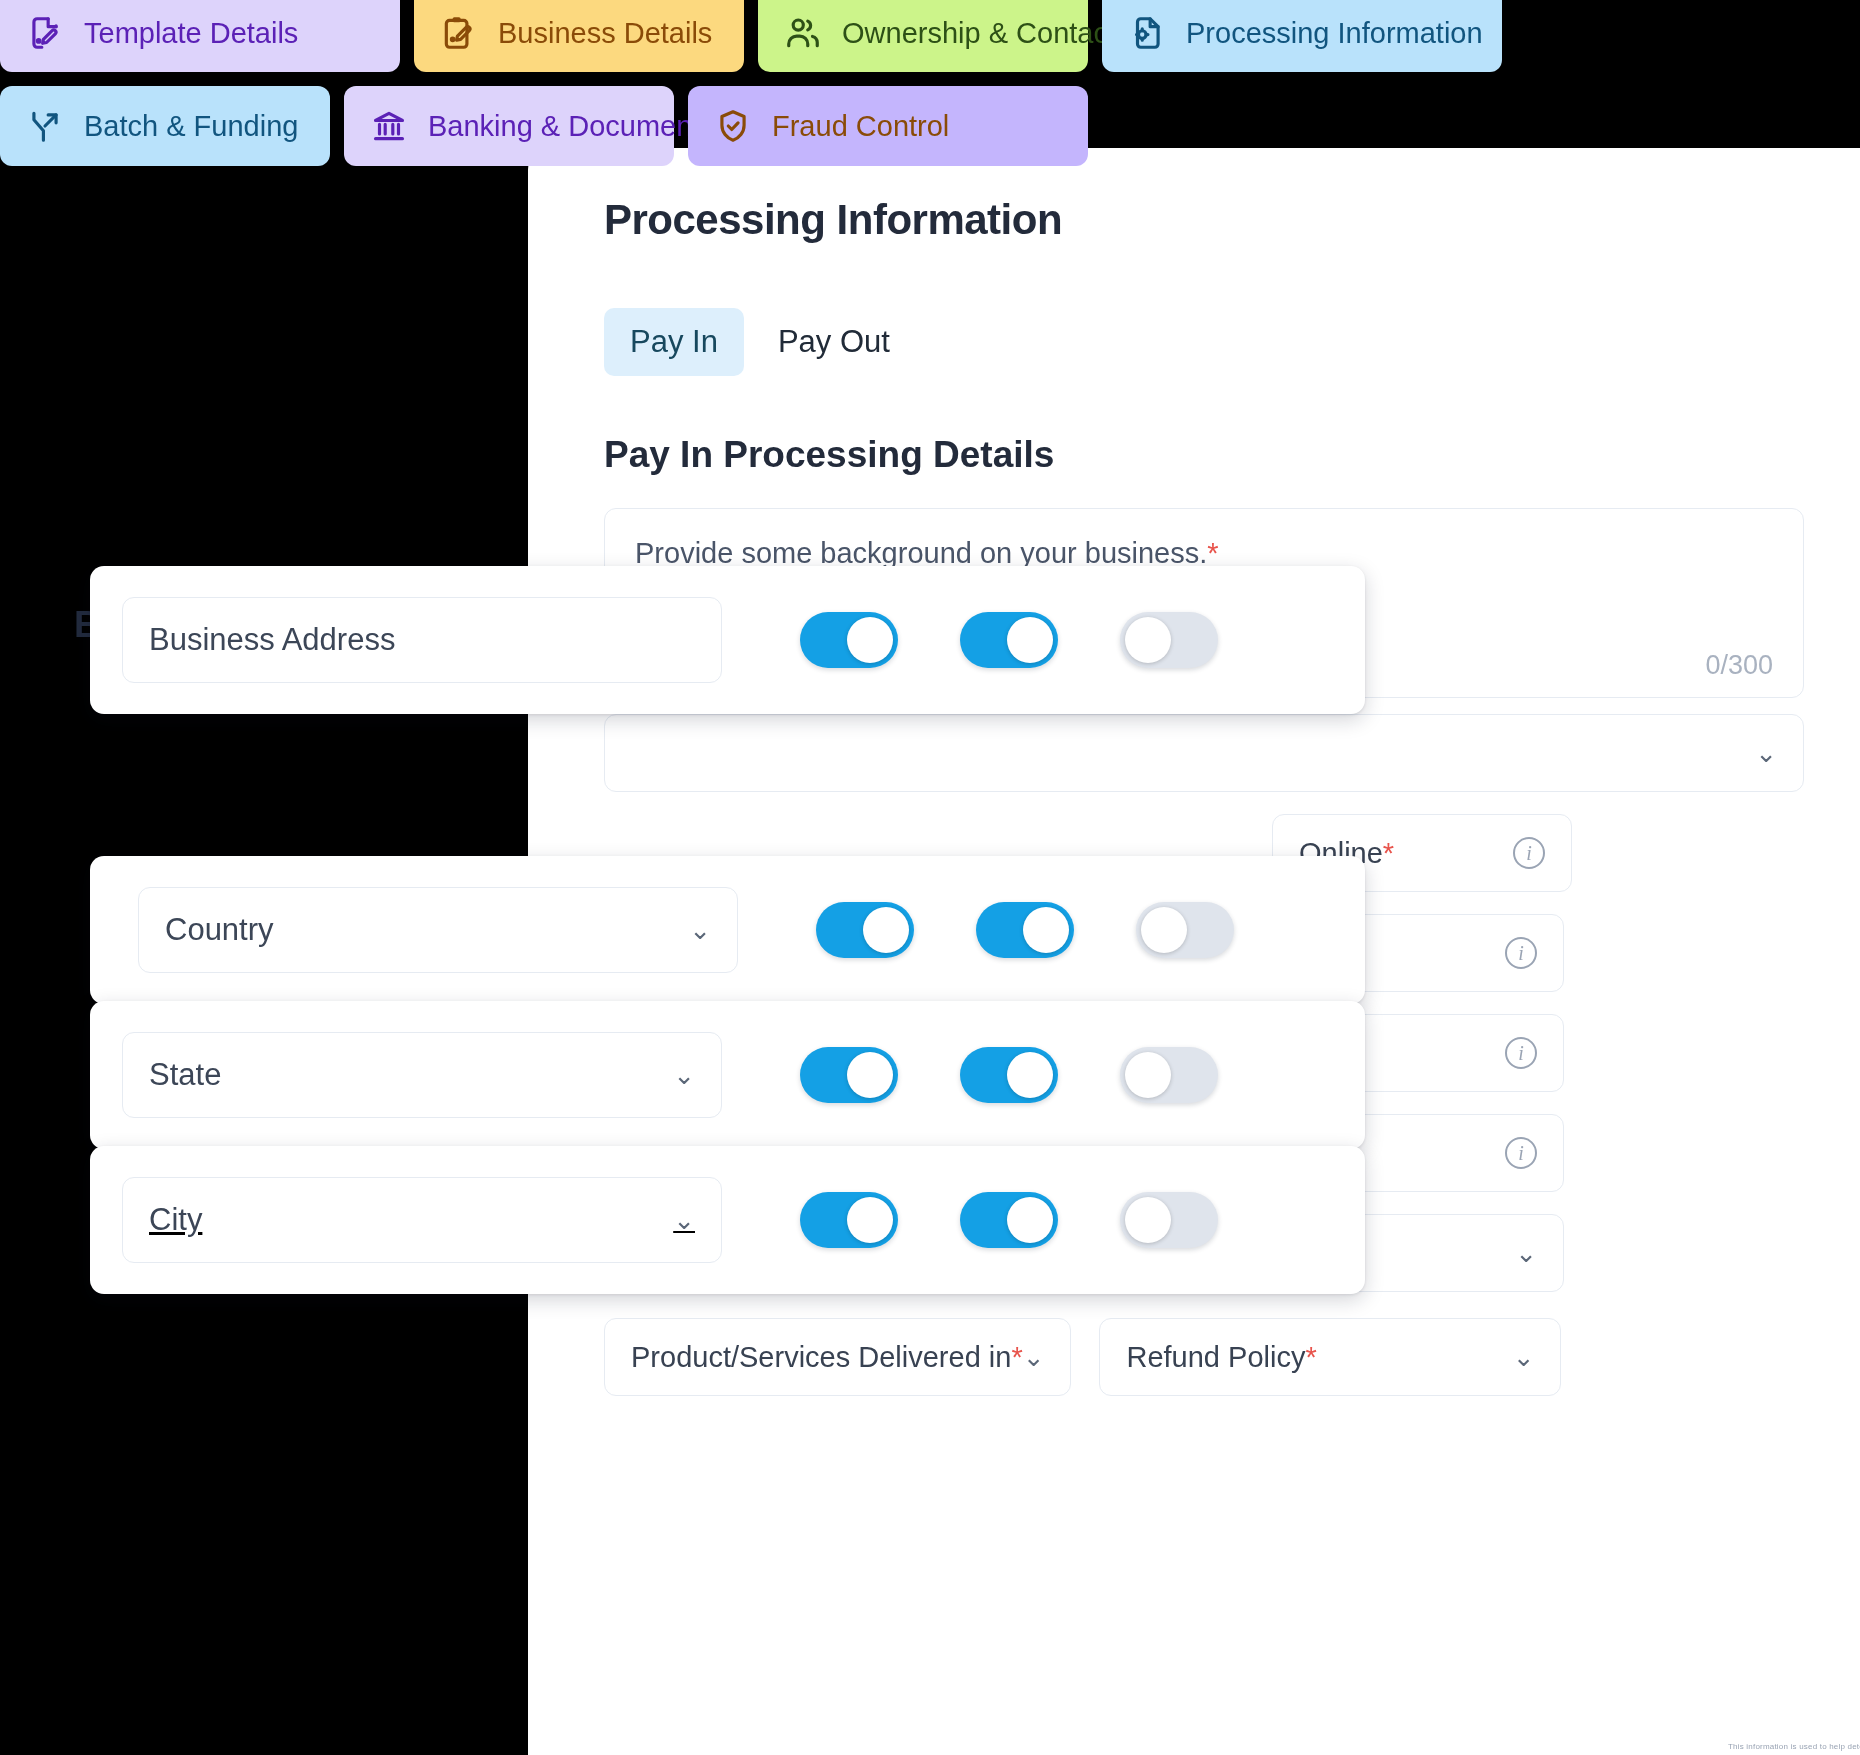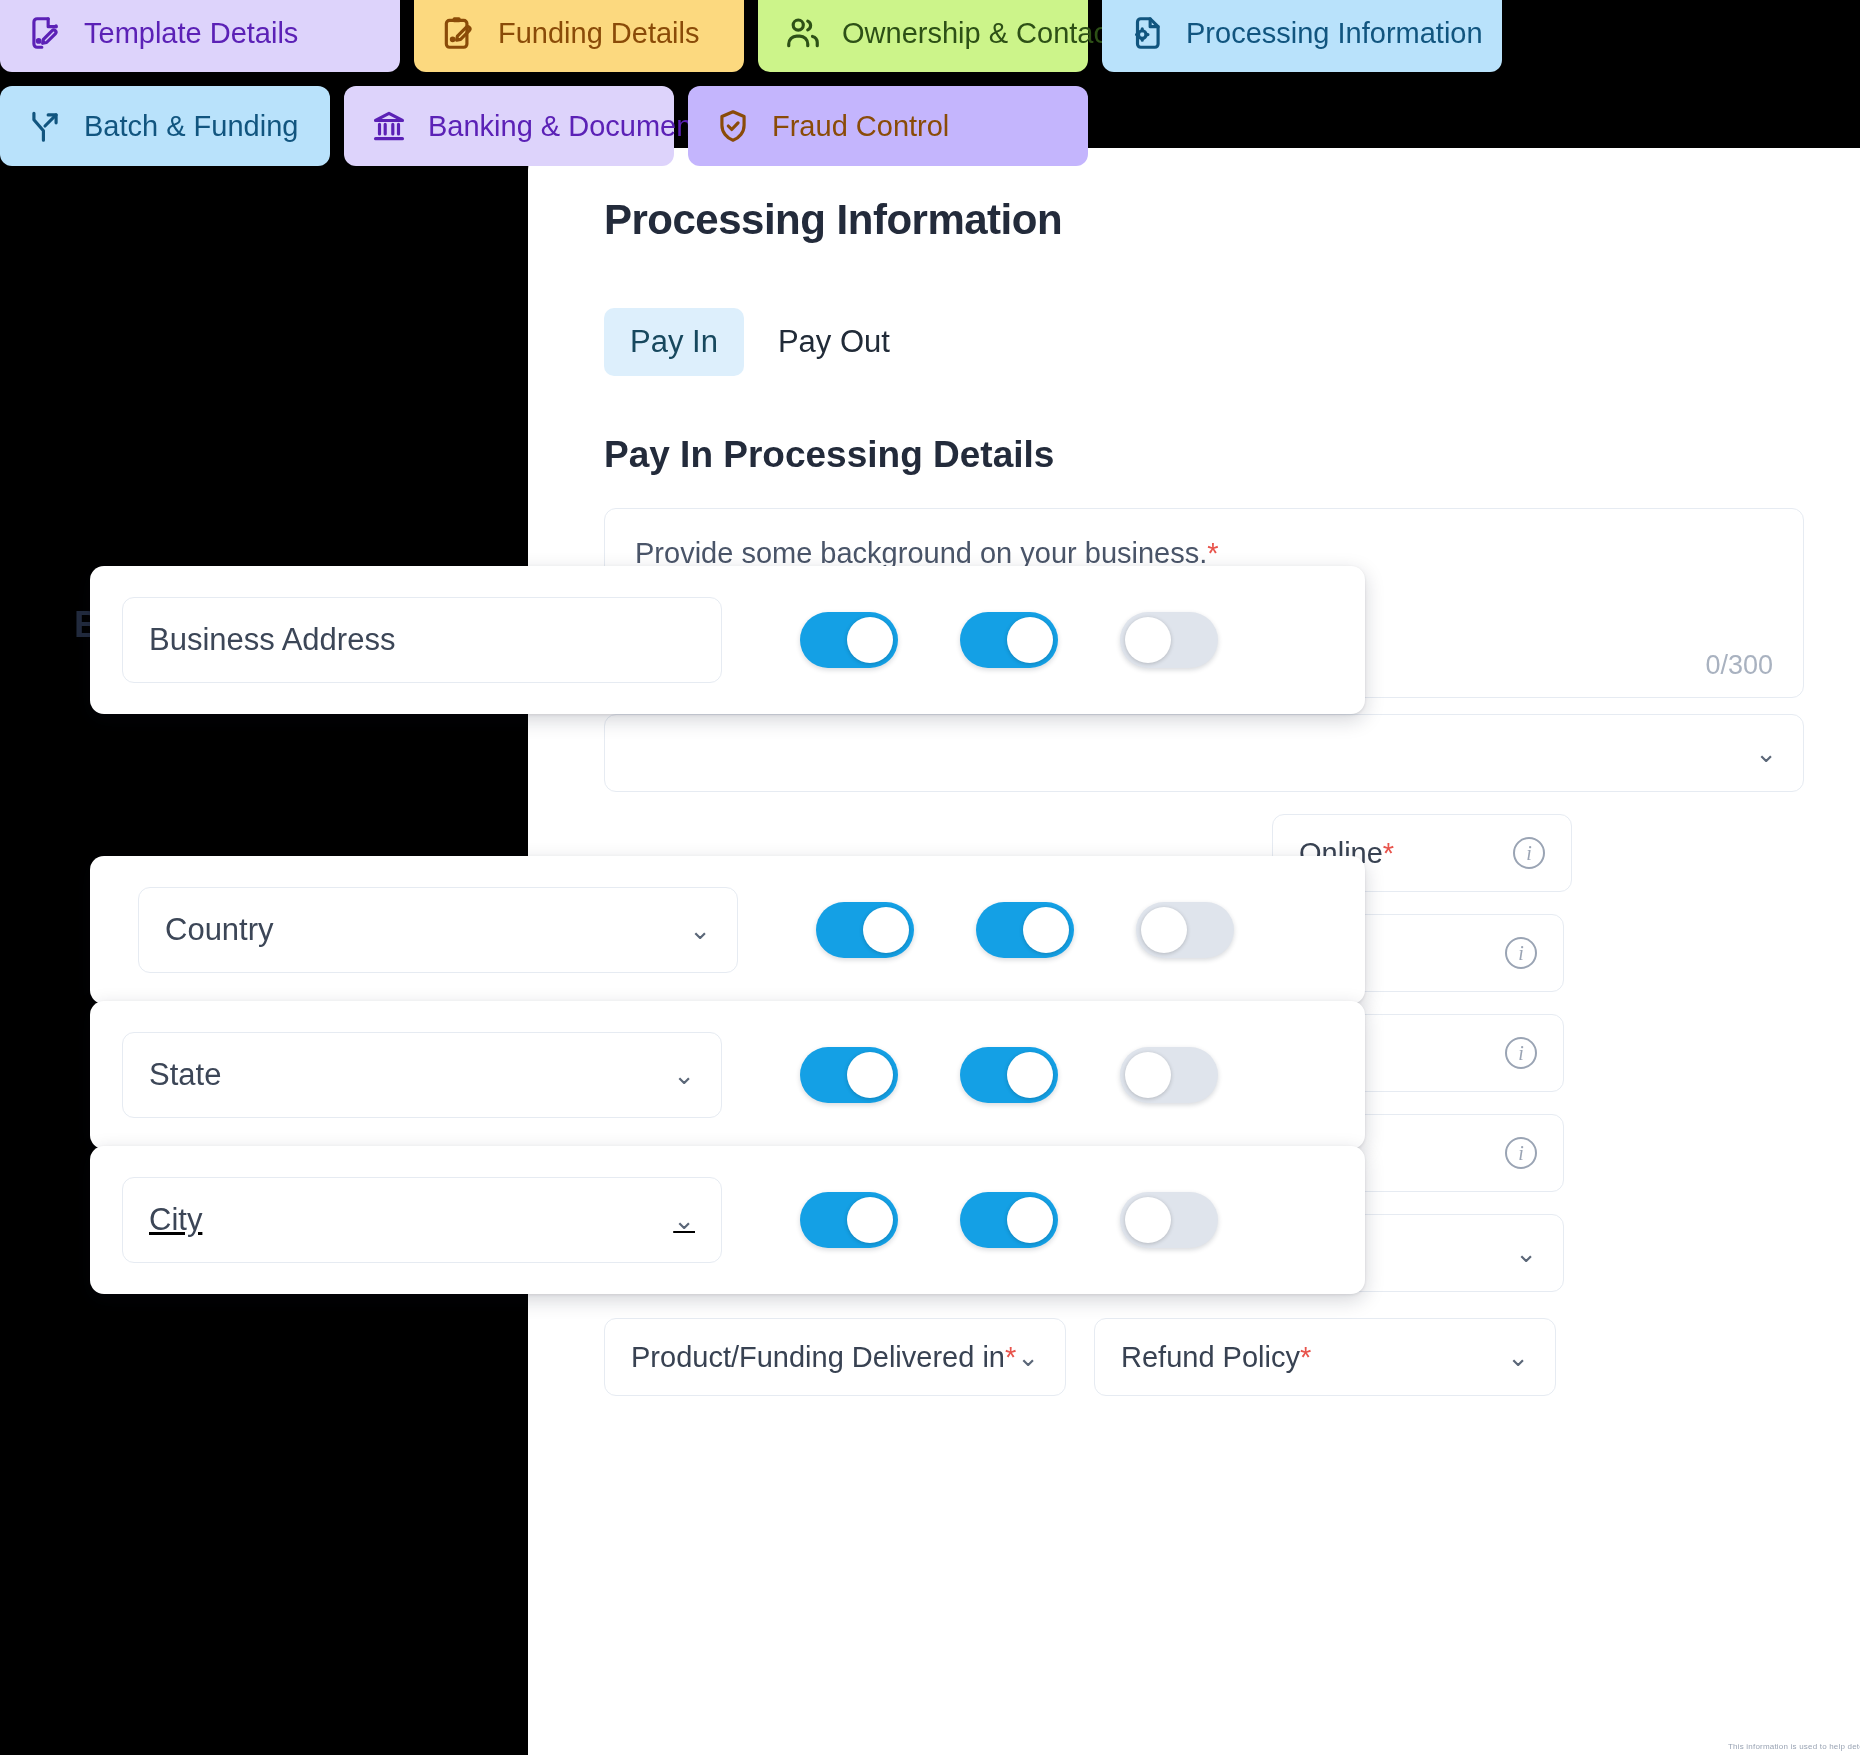--- a/index.html
+++ b/index.html
@@ -200,21 +200,21 @@
 
         <div class="frow">
           <div class="field" style="flex:0 0 960px;">
             <span class="lbl"><span>Charged in</span><span class="req">*</span></span>
             <span class="caret">⌄</span>
           </div>
         </div>
 
         <div class="frow" style="margin-top:26px;">
           <div class="field" style="flex:0 0 462px;">
-            <span class="lbl"><span>Product/Funding Delivered in</span><span class="req">*</span></span>
+            <span class="lbl"><span>Product/Services Delivered in</span><span class="req">*</span></span>
             <span class="caret">⌄</span>
           </div>
           <div class="field" style="flex:0 0 462px;">
             <span class="lbl"><span>Refund Policy</span><span class="req">*</span></span>
             <span class="caret">⌄</span>
           </div>
         </div>
       </div>
 
       <div class="footer-line">This information is used to help determine the risk associated with your business and is required by our underwriting partners.</div>
@@ -237,21 +237,21 @@
       </div>
       <div class="tab t-w2" id="tb1" style="background: rgb(252, 217, 127); color: rgb(138, 75, 8);">
         <span class="ico">
           <svg viewBox="0 0 24 24" fill="none" stroke="currentColor" stroke-width="2" stroke-linecap="round" stroke-linejoin="round">
             <rect x="4" y="4" width="13" height="17" rx="2"></rect>
               <rect x="8" y="2" width="5" height="3.2" rx="1" fill="currentColor" stroke="none"></rect>
             <path d="M18.5 10.5 13 16l-2.5.5.5-2.5 5.5-5.5a1.4 1.4 0 0 1 2 2z"></path>
               <circle cx="8" cy="16" r=".8" fill="currentColor"></circle>
           </svg>
         </span>
-        <span>Funding Details</span>
+        <span>Business Details</span>
       </div>
       <div class="tab t-w3" id="tb2" style="background: rgb(204, 244, 138); color: rgb(45, 80, 22);">
         <span class="ico">
           <svg viewBox="0 0 24 24" fill="none" stroke="currentColor" stroke-width="2" stroke-linecap="round" stroke-linejoin="round">
             <circle cx="9" cy="7" r="3.2"></circle>
               <path d="M3 20v-1a5 5 0 0 1 5-5h2a5 5 0 0 1 5 5v1"></path>
             <path d="M15 4.5a3 3 0 0 1 0 5.5"></path>
               <path d="M18 14.2a4 4 0 0 1 3 3.8V20"></path>
           </svg>
         </span>

